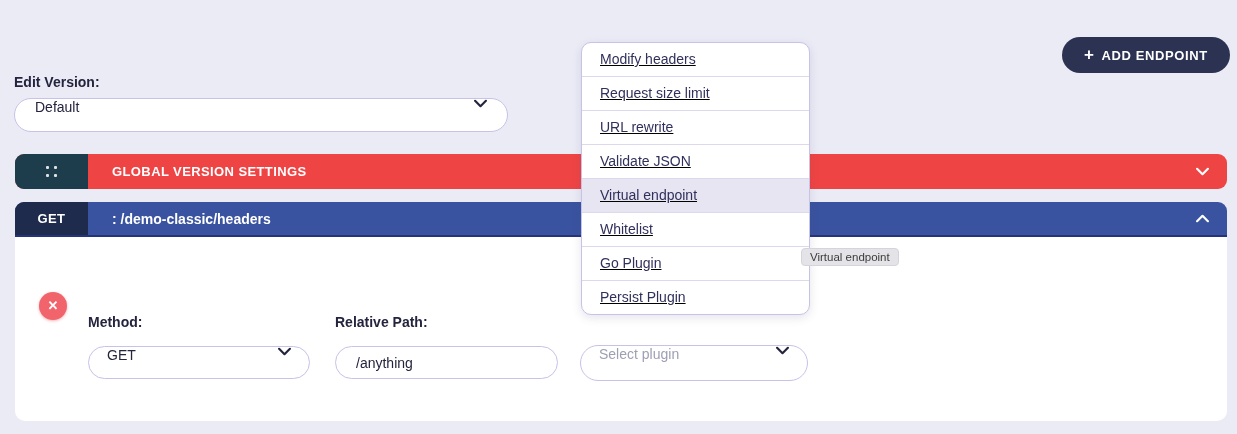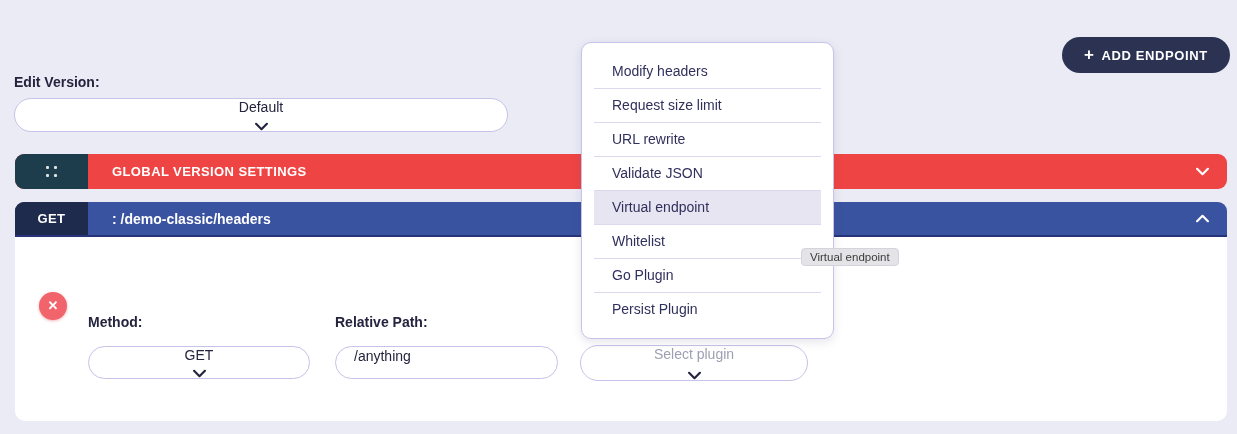--- a/index.html
+++ b/index.html
@@ -10,21 +10,21 @@
   .add-endpoint{position:absolute;top:37px;left:1062px;height:36px;padding:0 22px;
     background:#2b3252;color:#fff;border:none;border-radius:18px;
     font-family:"Liberation Sans",sans-serif;font-size:13px;font-weight:700;letter-spacing:.6px;
     display:flex;align-items:center;gap:7px;cursor:pointer;}
   .add-endpoint .plus{font-size:17px;font-weight:700;line-height:1;margin-top:-1px;}
 
   
   .field-label{position:absolute;font-size:14px;font-weight:700;color:#24243e;}
   .lbl-edit-version{left:14px;top:74px;}
   .pill{position:absolute;background:#fff;border:1px solid #c6c2e8;border-radius:17px;
-    display:flex;align-items:center;box-sizing:border-box;font-size:14px;color:#24243e;flex-direction:column;}
+    display:flex;box-sizing:border-box;font-size:14px;color:#24243e;}
   .sel-version{left:14px;top:98px;width:494px;height:34px;padding:0 20px;justify-content:space-between;cursor:pointer;}
 
   .chev{width:13px;height:9px;flex:0 0 auto;}
 
   
   .bar{position:absolute;left:15px;width:1212px;height:35px;display:flex;align-items:center;box-sizing:border-box;}
   .bar-global{top:154px;background:#ef4444;border-radius:9px;}
   .bar-endpoint{top:202px;background:#3a53a0;border-radius:9px 9px 0 0;border-bottom:2px solid #26337a;}
   .bar-head{width:73px;height:100%;display:flex;align-items:center;justify-content:center;flex:0 0 auto;}
   .bar-global .bar-head{background:#1e3d4c;border-radius:9px 0 0 9px;cursor:grab;}
@@ -46,22 +46,22 @@
   .sel-method{left:88px;top:346px;width:222px;height:33px;padding:0 18px;justify-content:space-between;cursor:pointer;}
   .inp-relpath{left:335px;top:346px;width:223px;height:33px;padding:0 18px;}
   .inp-relpath input{border:none;outline:none;width:100%;font-family:"Liberation Sans",sans-serif;
     font-size:14px;color:#24243e;background:transparent;}
   .sel-plugin{left:580px;top:345px;width:228px;height:36px;padding:0 18px;border-radius:18px;
     justify-content:space-between;cursor:pointer;}
   .sel-plugin .placeholder{color:#9e9eb4;}
 
   
   .menu{position:absolute;left:581px;top:42px;width:227px;background:#fff;
-    border:1px solid #c6c2e8;border-radius:10px;list-style:none;margin:0;padding:12px;
-    box-shadow:0 3px 10px rgba(70,70,120,.14);overflow:hidden;z-index:5;}
+    border:1px solid #c6c2e8;border-radius:10px;list-style:none;margin:0;padding:0;
+    box-shadow:0 3px 10px rgba(70,70,120,.14);overflow:hidden;z-index:5;text-decoration:underline;}
   .menu li{height:33px;line-height:33px;padding:0 18px;font-size:14px;color:#30305c;
     border-bottom:1px solid #dcd9ef;cursor:pointer;}
   .menu li:last-child{border-bottom:none;}
   .menu li.highlighted{background:#e7e5f1;}
 
   
   .tooltip{position:absolute;left:801px;top:248px;background:#e4e4e8;border:1px solid #d4d4da;
     border-radius:4px;padding:2px 8px;font-size:11.5px;color:#3c3c3c;z-index:6;}
 </style>
 </head>

